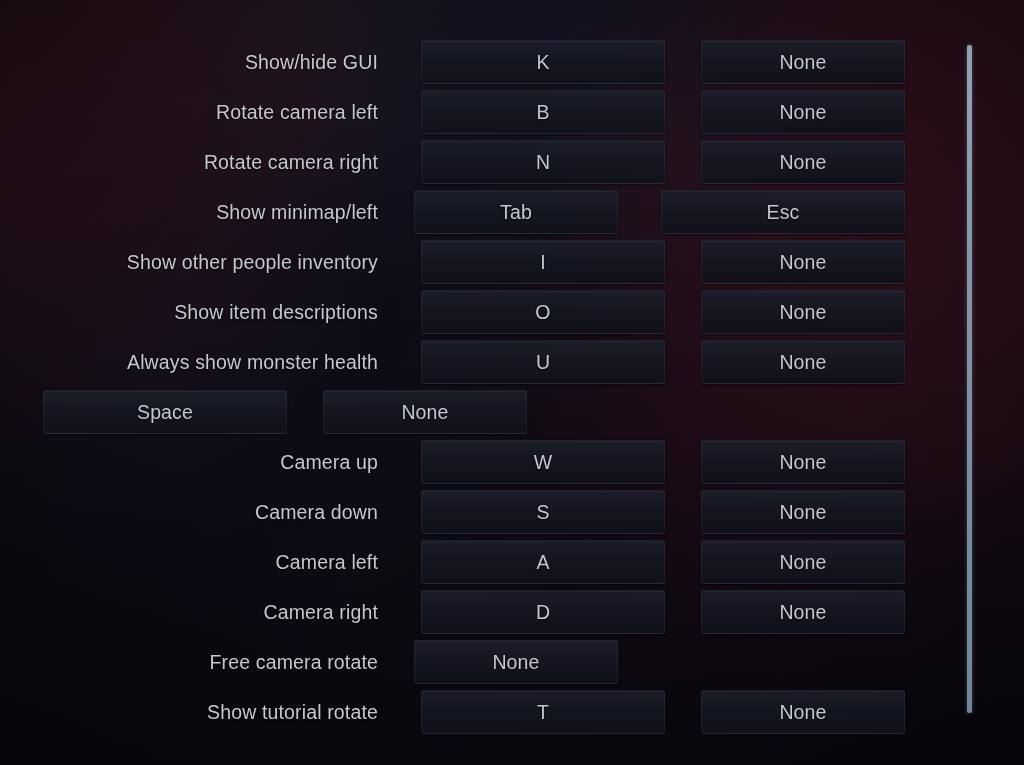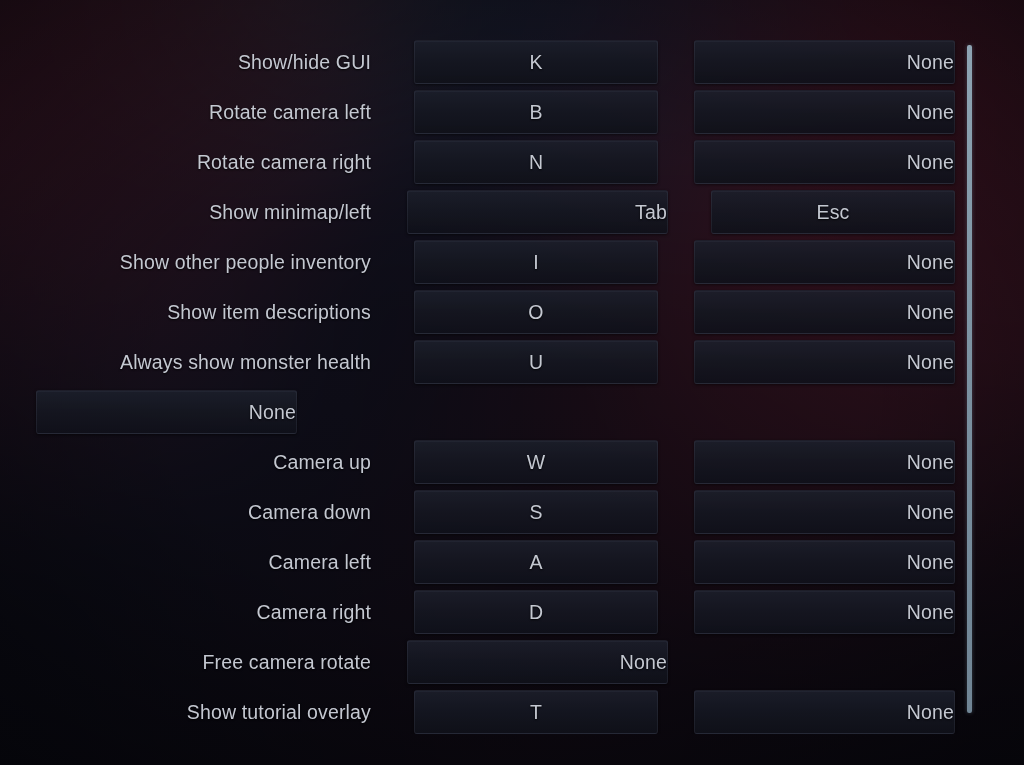--- a/index.html
+++ b/index.html
@@ -62,37 +62,38 @@
   }
   .row-label {
     width:371px;
     text-align:right;
     line-height:44px;
     font-size:19.5px;
     color:#c4c8d1;
     letter-spacing:0.15px;
     white-space:nowrap;
     text-shadow:0 1px 2px rgba(0,0,0,0.85);
+    margin-left:7px;
   }
   .key-box {
     height:44px;
     line-height:43px;
     text-align:center;
     font-size:19.5px;
     color:#c4c8d1;
     letter-spacing:0.15px;
     white-space:nowrap;
     border-radius:3px;
     background:linear-gradient(180deg, rgba(28,31,43,0.90) 0%, rgba(21,23,33,0.92) 48%, rgba(16,17,26,0.94) 100%);
     border:1px solid rgba(120,130,155,0.13);
     box-shadow:inset 0 1px 0 rgba(160,175,205,0.06), 0 1px 3px rgba(0,0,0,0.55);
     text-shadow:0 1px 2px rgba(0,0,0,0.85);
   }
   .key-primary { width:244px; margin-left:43px; }
-  .key-secondary { width:261px; margin-left:36px;text-align:right; }
+  .key-secondary { width:204px; margin-left:36px; }
 
   
   #scroll-track {
     position:absolute;
     left:960px; top:40px;
     width:20px; height:694px;
   }
   #scroll-thumb {
     position:absolute;
     left:7px; top:5px;
@@ -141,20 +142,21 @@
         <div class="row-label">Show item descriptions</div>
         <div class="key-box key-primary">O</div>
         <div class="key-box key-secondary">None</div>
       </div>
       <div class="row">
         <div class="row-label">Always show monster health</div>
         <div class="key-box key-primary">U</div>
         <div class="key-box key-secondary">None</div>
       </div>
       <div class="row">
+        <div class="key-box key-primary">Space</div>
         <div class="key-box key-secondary">None</div>
       </div>
       <div class="row">
         <div class="row-label">Camera up</div>
         <div class="key-box key-primary">W</div>
         <div class="key-box key-secondary">None</div>
       </div>
       <div class="row">
         <div class="row-label">Camera down</div>
         <div class="key-box key-primary">S</div>
@@ -168,21 +170,21 @@
       <div class="row">
         <div class="row-label">Camera right</div>
         <div class="key-box key-primary">D</div>
         <div class="key-box key-secondary">None</div>
       </div>
       <div class="row">
         <div class="row-label">Free camera rotate</div>
         <div class="key-box key-secondary">None</div>
       </div>
       <div class="row">
-        <div class="row-label">Show tutorial overlay</div>
+        <div class="row-label">Show tutorial rotate</div>
         <div class="key-box key-primary">T</div>
         <div class="key-box key-secondary">None</div>
       </div>
     </div>
 
   <div id="scroll-track">
     <div id="scroll-thumb"></div>
   </div>
 
 </div>

